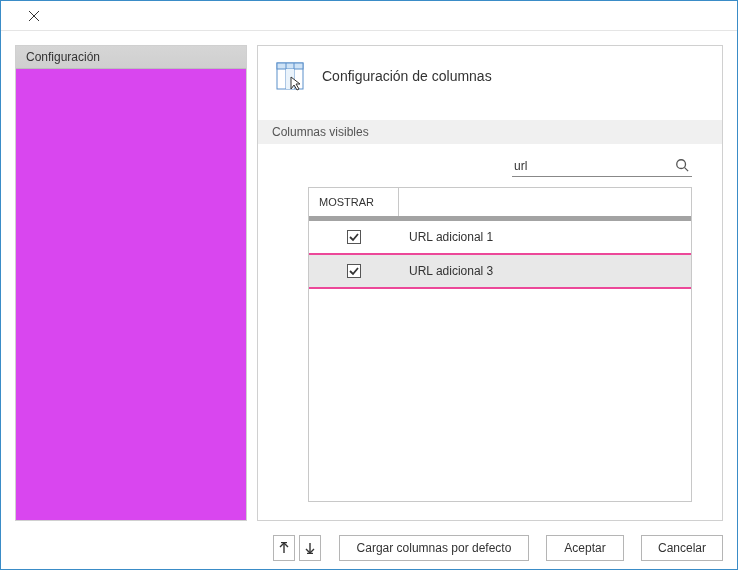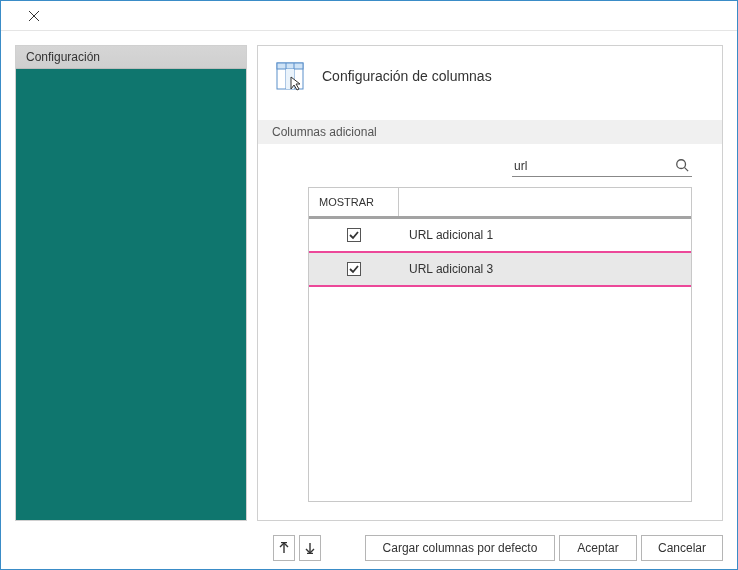--- a/index.html
+++ b/index.html
@@ -32,21 +32,21 @@
   .titlebar .close svg { width:10px; height:10px; stroke:#333; stroke-width:1; }
   .content {
     flex:1;
     display:flex;
     gap:10px;
     padding:14px 14px 6px 14px;
   }
   .left-panel {
     width: 232px;
     border:1px solid #d0d0d0;
-    background:#0f766e;
+    background:#d946ef;
   }
   .left-item {
     background: linear-gradient(#d6d6d6,#cfcfcf);
     border-bottom:1px solid #bcbcbc;
     padding:4px 10px;
     font-size:12px;
     color:#333;
   }
   .right-panel {
     flex:1;
@@ -103,21 +103,21 @@
   .table-wrap {
     margin:2px 30px 18px 50px;
     border:1px solid #c8c8c8;
     flex:1;
     display:flex;
     flex-direction:column;
     overflow:hidden;
   }
   .thead {
     display:flex;
-    border-bottom:3px solid #a3a3a3;
+    border-bottom:5px solid #a3a3a3;
     background:#fff;
     align-items:center;
   }
   .th {
     padding:8px 10px;
     font-size:11px;
     color:#333;
   }
   .th.col-show { width:90px; border-right:1px solid #c8c8c8; text-align:left; }
   .th.col-name { flex:1; text-align:left; }
@@ -136,21 +136,21 @@
     border:1px solid #555;
     display:flex; align-items:center; justify-content:center;
     background:#fff;
   }
   .chk svg { width:10px; height:10px; stroke:#333; stroke-width:1.8; fill:none; }
   .footer {
     height:42px;
     display:flex;
     align-items:center;
     justify-content:flex-end;
-    gap:4px;
+    gap:17px;
     padding:0 14px;
   }
   .footer .left-tools {
     display:flex;
     gap:4px;
     margin-left:258px; 
     margin-right:auto;
   }
   .small-btn {
     width:22px; height:26px;
@@ -195,21 +195,21 @@
           <rect x="1" y="3" width="26" height="6" fill="#cfe3f6" stroke="#5a8fca" stroke-width="1"></rect>
           <line x1="10" y1="3" x2="10" y2="29" stroke="#5a8fca"></line>
           <line x1="18" y1="3" x2="18" y2="29" stroke="#5a8fca"></line>
           <rect x="10" y="9" width="8" height="20" fill="#eaf3fb"></rect>
           <path d="M15 17 L15 29 L18 25 L21 30 L23 29 L20 24 L24 24 Z" fill="#fff" stroke="#333" stroke-width="1"></path>
         </svg>
       </div>
       <div class="header-title">Configuración de columnas</div>
     </div>
 
-    <div class="section-bar">Columnas adicional</div>
+    <div class="section-bar">Columnas visibles</div>
 
     <div class="search-row">
       <div class="search-wrap">
         <input class="search-input" value="url" style="">
         <div class="search-btn">
           <svg viewBox="0 0 16 16">
               <circle cx="7" cy="7" r="5"></circle>
               <line x1="11" y1="11" x2="15" y2="15"></line>
             </svg>
         </div>

